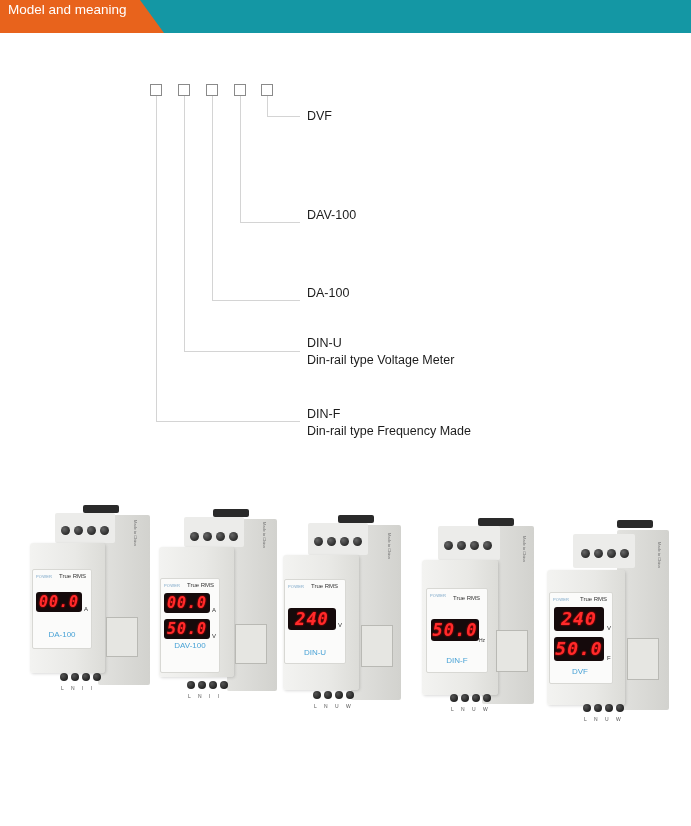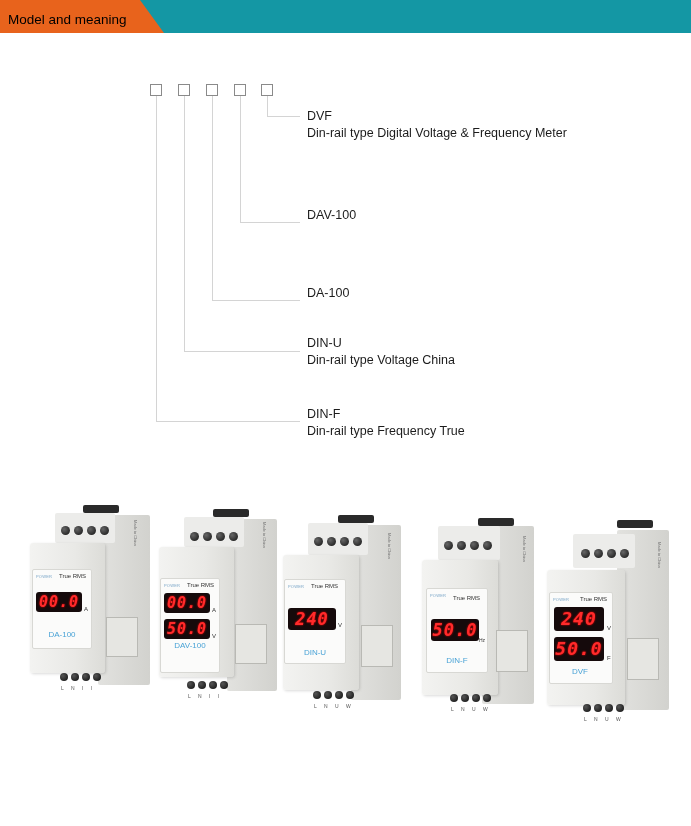--- a/index.html
+++ b/index.html
@@ -3,21 +3,21 @@
 <meta charset="utf-8">
 <style>
   * { box-sizing: border-box; margin: 0; padding: 0; }
   html, body { width: 691px; height: 826px; background: #ffffff; overflow: hidden; }
   body { position: relative; font-family: "Liberation Sans", sans-serif; color: #222; }
 
   
   .header { position: absolute; left: 0; top: 0; width: 691px; height: 33px; background: #1497a4; }
   .header-tab { position: absolute; left: 0; top: 0; width: 164px; height: 33px; background: #e8631c;
     clip-path: polygon(0 0, 140px 0, 164px 33px, 0 33px); }
-  .header-title { position: absolute; left: 8px; top: 12px; font-size: 13.5px; color: #000000; white-space: nowrap; }
+  .header-title { position: absolute; left: 8px; top: 2px; font-size: 13.5px; color: #ffffff; white-space: nowrap; }
 
   
   .box { position: absolute; width: 12px; height: 12px; border: 1px solid #8a8a8a; background: #fff; }
   .vline { position: absolute; width: 1px; background: #d4d4d4; }
   .hline { position: absolute; height: 1px; background: #d4d4d4; }
   .entry { position: absolute; left: 307px; font-size: 12.5px; line-height: 17px; color: #1c1c1c; white-space: nowrap; }
 
   
   .device { position: absolute; }
   .dev-body { position: absolute; background: linear-gradient(90deg,#f3f3f1 0%, #e9e9e6 60%, #dcdcd8 100%); border-radius: 3px; box-shadow: 1px 1px 3px rgba(0,0,0,0.15); }
@@ -65,35 +65,34 @@
   <div class="hline" style="left:212px;top:300px;width:88px;"></div>
 
   <div class="vline" style="left:184px;top:96px;height:255px;"></div>
   <div class="hline" style="left:184px;top:351px;width:116px;"></div>
 
   <div class="vline" style="left:156px;top:96px;height:325px;"></div>
   <div class="hline" style="left:156px;top:421px;width:144px;"></div>
 
   <div class="entry" style="top:108px;">
     <div>DVF</div>
-    <div>Din-rail type Digital Voltage &amp; Frequency Meter</div>
   </div>
   <div class="entry" style="top:207px;">
     <div>DAV-100</div>
   </div>
   <div class="entry" style="top:285px;">
     <div>DA-100</div>
   </div>
   <div class="entry" style="top:335px;">
     <div>DIN-U</div>
-    <div>Din-rail type Voltage China</div>
+    <div>Din-rail type Voltage Meter</div>
   </div>
   <div class="entry" style="top:406px;">
     <div>DIN-F</div>
-    <div>Din-rail type Frequency True</div>
+    <div>Din-rail type Frequency Made</div>
   </div>
 </div>
 
 <div>
 
   <div class="device" style="left:28px;top:505px;width:125px;height:190px;">
     <div class="dev-side" style="left:70px;top:10px;width:52px;height:170px;"></div>
     <div class="dev-clip" style="left:55px;top:0px;width:36px;height:8px;"></div>
     <div class="dev-top" style="left:27px;top:8px;width:60px;height:30px;"></div>
     <div class="screws" style="left:33px;top:21px;">

